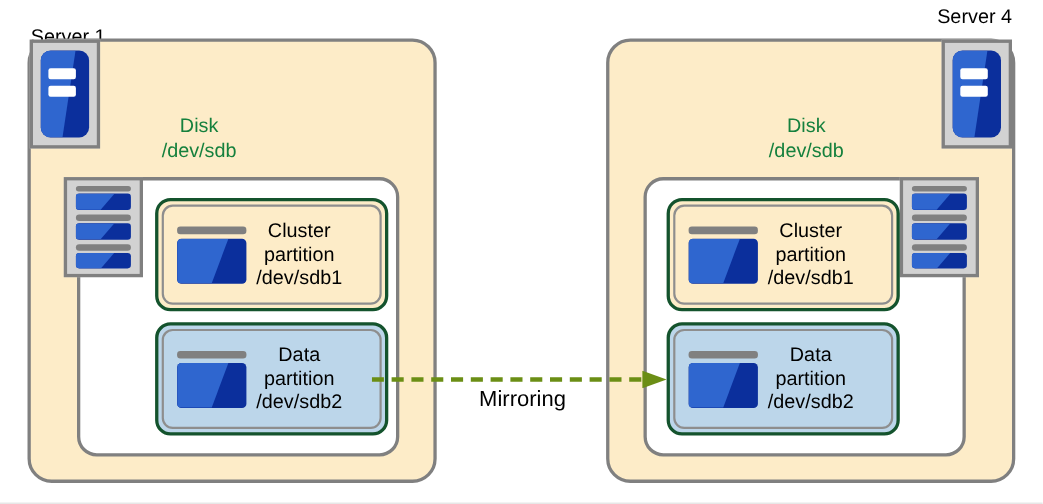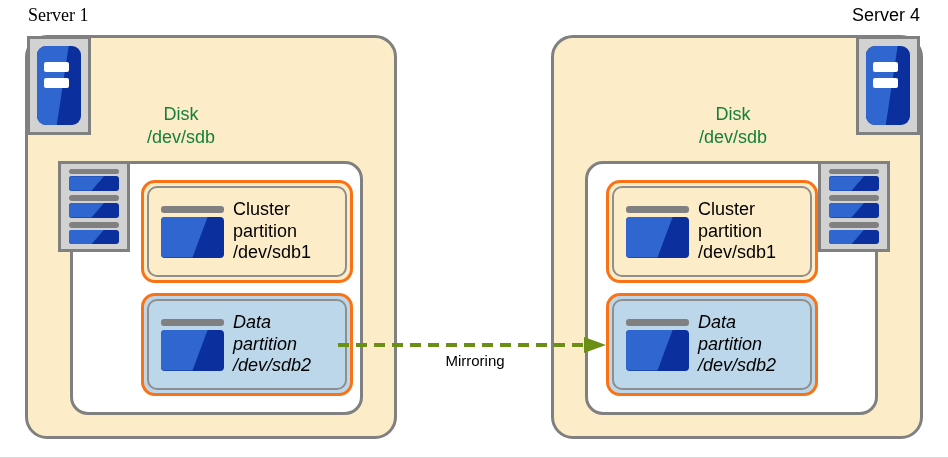--- a/index.html
+++ b/index.html
@@ -31,21 +31,21 @@
   #server1-box { left: 25px;  top: 35px; width: 372px; height: 404px; }
   #server2-box { left: 551px; top: 35px; width: 372px; height: 404px; }
 
   
   .server-caption {
     position: absolute;
     font-size: 18px;
     color: #000000;
     white-space: nowrap;
   }
-  #server1-caption { left: 28px; top: 5px; font-family: Liberation Serif, serif; }
+  #server1-caption { left: 28px; top: 23px; }
   #server2-caption { right: 28px; top: 5px; }
 
   
   .server-icon {
     position: absolute;
     width: 64px;
     height: 99px;
     background: #d2d2d2;
     border: 3px solid #808080;
     box-sizing: border-box;
@@ -137,39 +137,40 @@
     text-align: center;
     line-height: 1.25;
     white-space: nowrap;
   }
   #disk-caption-1 { left: 116px; top: 103px; width: 130px; }
   #disk-caption-2 { left: 668px; top: 103px; width: 130px; }
 
   
   .partition {
     position: absolute;
-    border: 3px solid #f97316;
+    border: 3px solid #14532d;
     border-radius: 14px;
     box-sizing: border-box;
     padding: 3px;
     z-index: 6;
+    text-align: center;
   }
   .partition .inner {
     width: 100%;
     height: 100%;
     border: 2px solid #8e8e8e;
     border-radius: 10px;
     box-sizing: border-box;
     display: flex;
     align-items: center;
     padding-left: 12px;
   }
   .partition.cluster { background: #fdecc8; }
   .partition.cluster .inner { background: #fdecc8; }
-  .partition.data { background: #bcd6ea; font-style: italic; }
+  .partition.data { background: #bcd6ea; }
   .partition.data .inner { background: #bcd6ea; }
 
   #part-cluster-1 { left: 141px; top: 180px; width: 212px; height: 103px; }
   #part-data-1    { left: 141px; top: 293px; width: 212px; height: 103px; }
   #part-cluster-2 { left: 606px; top: 180px; width: 212px; height: 103px; }
   #part-data-2    { left: 606px; top: 293px; width: 212px; height: 103px; }
 
   
   .part-glyph {
     position: relative;
@@ -214,21 +215,21 @@
     width: 268px;
     height: 16px;
     z-index: 8;
   }
   #mirror-label {
     position: absolute;
     left: 400px;
     top: 352px;
     width: 150px;
     text-align: center;
-    font-size: 15px;
+    font-size: 20px;
     color: #000000;
     z-index: 8;
   }
 </style>
 </head>
 <body>
 
 <div id="canvas">
 
   <div class="server-caption" id="server1-caption">Server 1</div>

